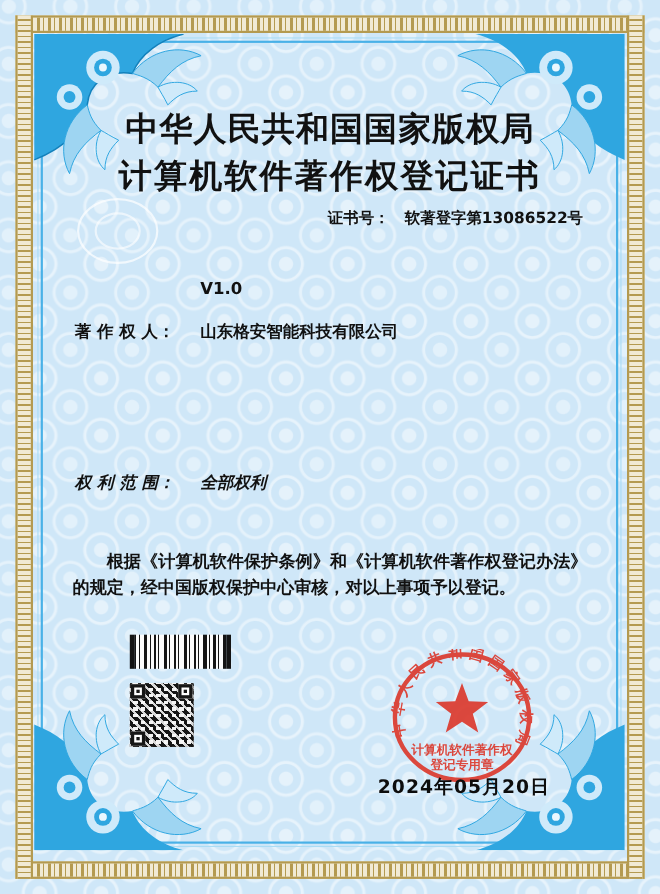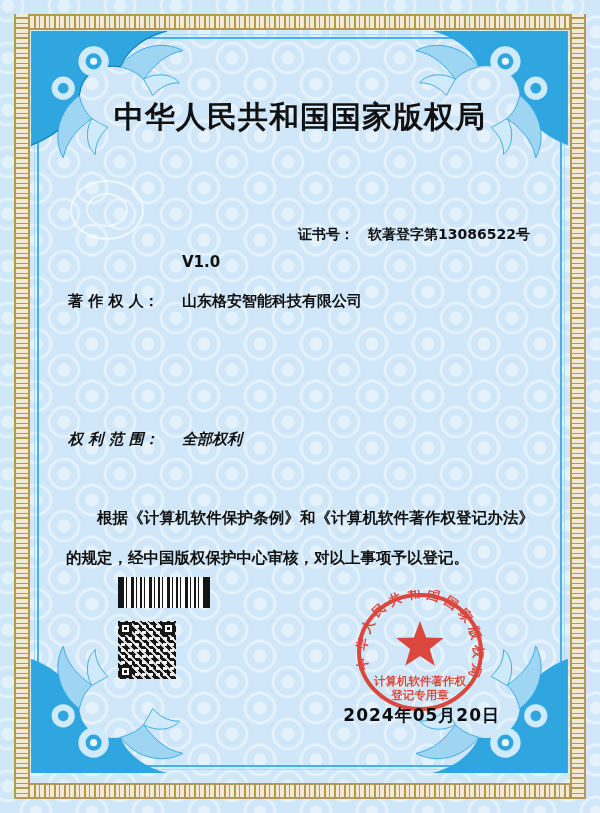--- a/index.html
+++ b/index.html
@@ -66,34 +66,34 @@
   
   .content{position:absolute;inset:0;z-index:3;padding-left:46px;}
   .title{
     position:absolute;left:60px;right:60px;text-align:center;
     font-weight:bold;font-size:30px;letter-spacing:1px;color:#111;
   }
   .title.l1{top:97px;}
   .title.l2{top:140px;letter-spacing:2px;}
   .certno{
     position:absolute;top:190px;left:0;right:70px;text-align:right;
-    font-weight:bold;font-size:14px;color:#111;margin-top:36px;
+    font-weight:bold;font-size:14px;color:#111;
   }
   .certno .lbl{margin-right:14px;}
   .frow{position:absolute;left:68px;font-size:15px;font-weight:bold;color:#111;}
   .frow .lbl{display:inline-block;width:112px;white-space:pre;}
   .frow .val{margin-left:2px;}
   .r1{top:229px;} .r1b{top:253px;left:182px;}
   .r2{top:292px;}
   .r3{top:391px;}
   .r4{top:430px;font-style:italic;}
   .r5{top:458px;}
   .statement{
     position:absolute;left:66px;top:498px;width:468px;
-    font-size:15.5px;font-weight:bold;line-height:40px;
+    font-size:15.5px;font-weight:bold;line-height:24px;
     text-align:justify;text-indent:2em;color:#111;
   }
   
   .barcode{
     position:absolute;left:118px;top:577px;width:84px;height:31px;
     background:
       repeating-linear-gradient(90deg,#141414 0 2px,#fbfbfb 2px 4px,#141414 4px 5px,#fbfbfb 5px 9px,#141414 9px 12px,#fbfbfb 12px 14px,#141414 14px 15px,#fbfbfb 15px 18px);
     border-left:4px solid #141414;border-right:4px solid #141414;
   }
   
@@ -186,20 +186,21 @@
         <circle cx="36" cy="64" r="6" fill="#2fa6e0"></circle>
       <path d="M100,40 C118,16 148,10 170,22 C150,26 138,38 126,54 C116,44 106,42 100,40 Z" fill="#9ed5f2" stroke="#2fa6e0" stroke-width="1"></path>
       <path d="M126,54 C140,46 158,48 166,58 C152,58 144,64 136,72 C132,64 128,58 126,54 Z" fill="#cfeafa" stroke="#2fa6e0" stroke-width="1"></path>
       <path d="M54,72 C30,90 24,120 36,142 C40,122 52,110 68,98 C58,88 56,80 54,72 Z" fill="#9ed5f2" stroke="#2fa6e0" stroke-width="1"></path>
       <path d="M68,98 C60,112 62,130 72,138 C72,124 78,116 86,108 C78,104 72,100 68,98 Z" fill="#cfeafa" stroke="#2fa6e0" stroke-width="1"></path>
     </svg>
   </div>
 
   <div class="content">
     <div class="title l1">中华人民共和国国家版权局</div>
+    <div class="title l2">计算机软件著作权登记证书</div>
 
     <div class="certno">
       <span class="lbl">证书号：</span><span>软著登字第13086522号</span>
     </div>
 
     <div class="frow r1b">V1.0</div>
 
     <div class="frow r2">
       <span class="lbl">著 作 权 人：</span><span class="val">山东格安智能科技有限公司</span>
     </div>

